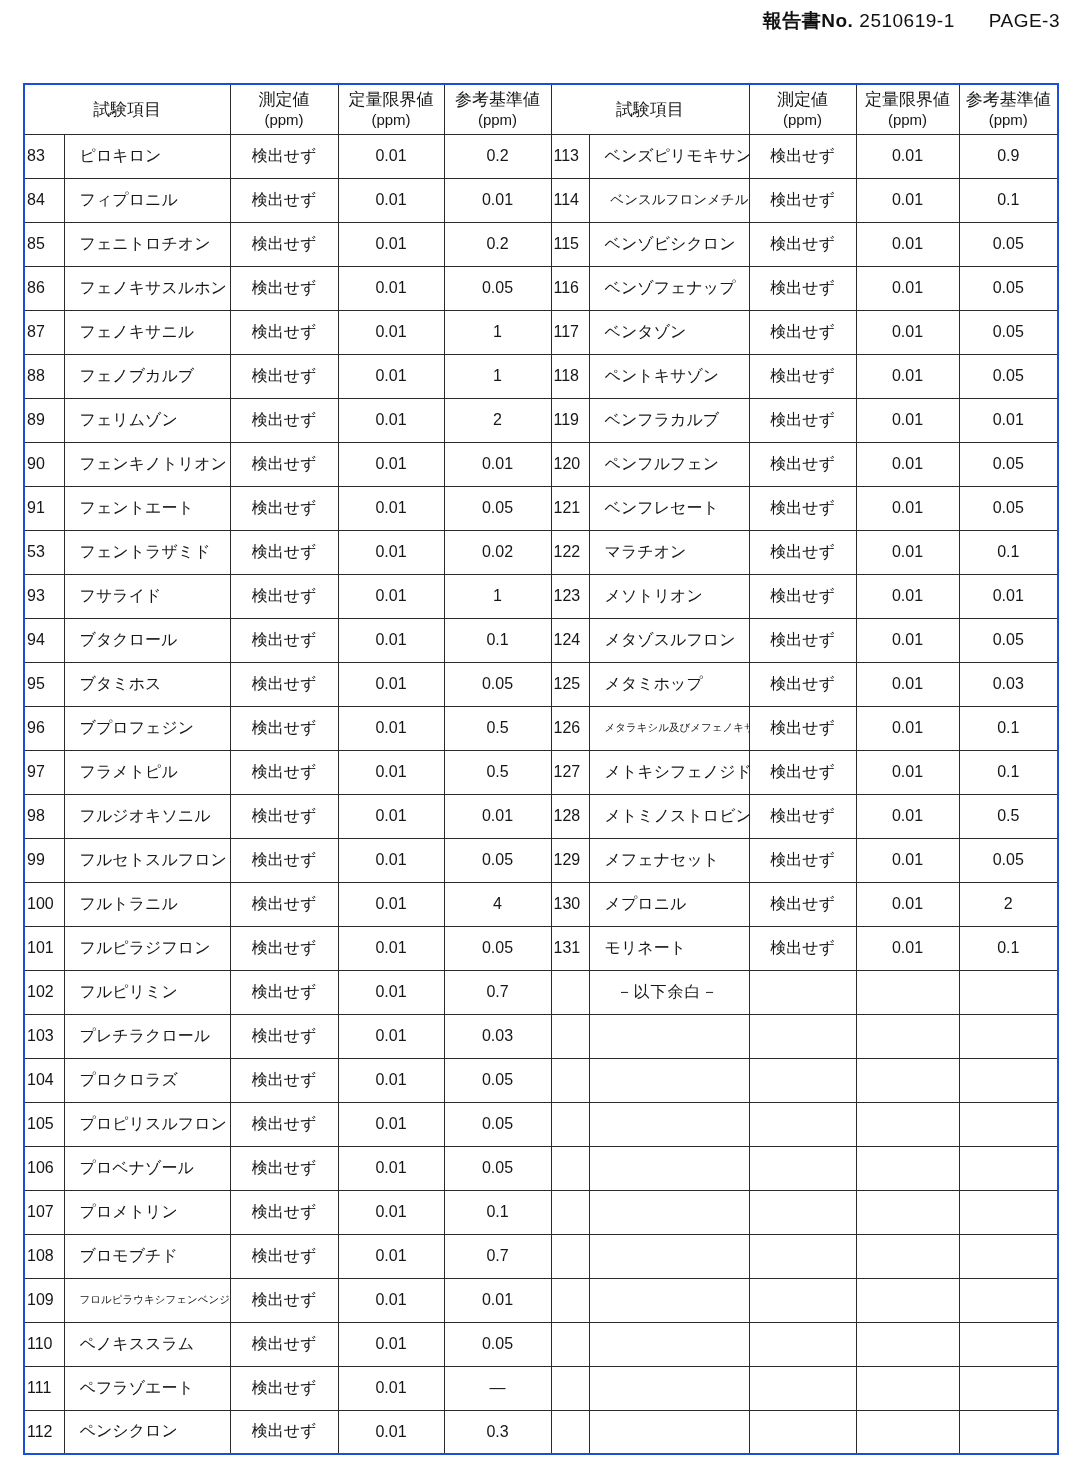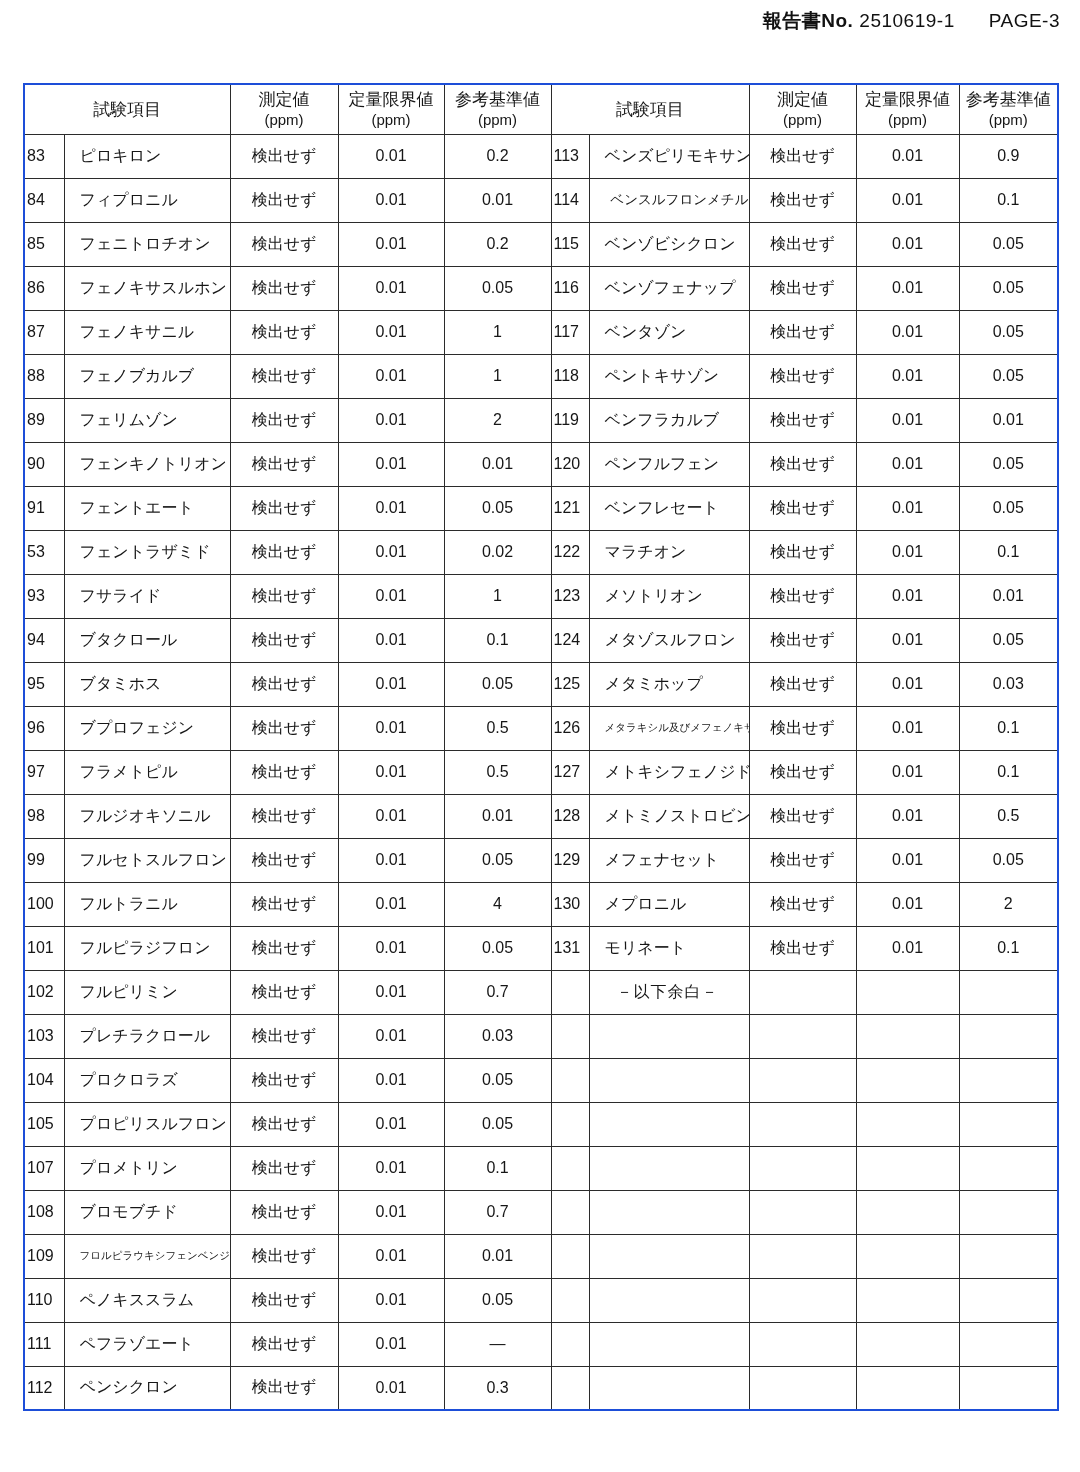--- a/index.html
+++ b/index.html
@@ -362,20 +362,32 @@
           <td class="val">検出せず</td>
           <td class="val">0.01</td>
           <td class="val">0.05</td>
           <td class="num"></td>
           <td class="name"></td>
           <td class="val"></td>
           <td class="val"></td>
           <td class="val"></td>
         </tr>
         <tr>
+          <td class="num">106</td>
+          <td class="name">プロベナゾール</td>
+          <td class="val">検出せず</td>
+          <td class="val">0.01</td>
+          <td class="val">0.05</td>
+          <td class="num"></td>
+          <td class="name"></td>
+          <td class="val"></td>
+          <td class="val"></td>
+          <td class="val"></td>
+        </tr>
+        <tr>
           <td class="num">107</td>
           <td class="name">プロメトリン</td>
           <td class="val">検出せず</td>
           <td class="val">0.01</td>
           <td class="val">0.1</td>
           <td class="num"></td>
           <td class="name"></td>
           <td class="val"></td>
           <td class="val"></td>
           <td class="val"></td>

